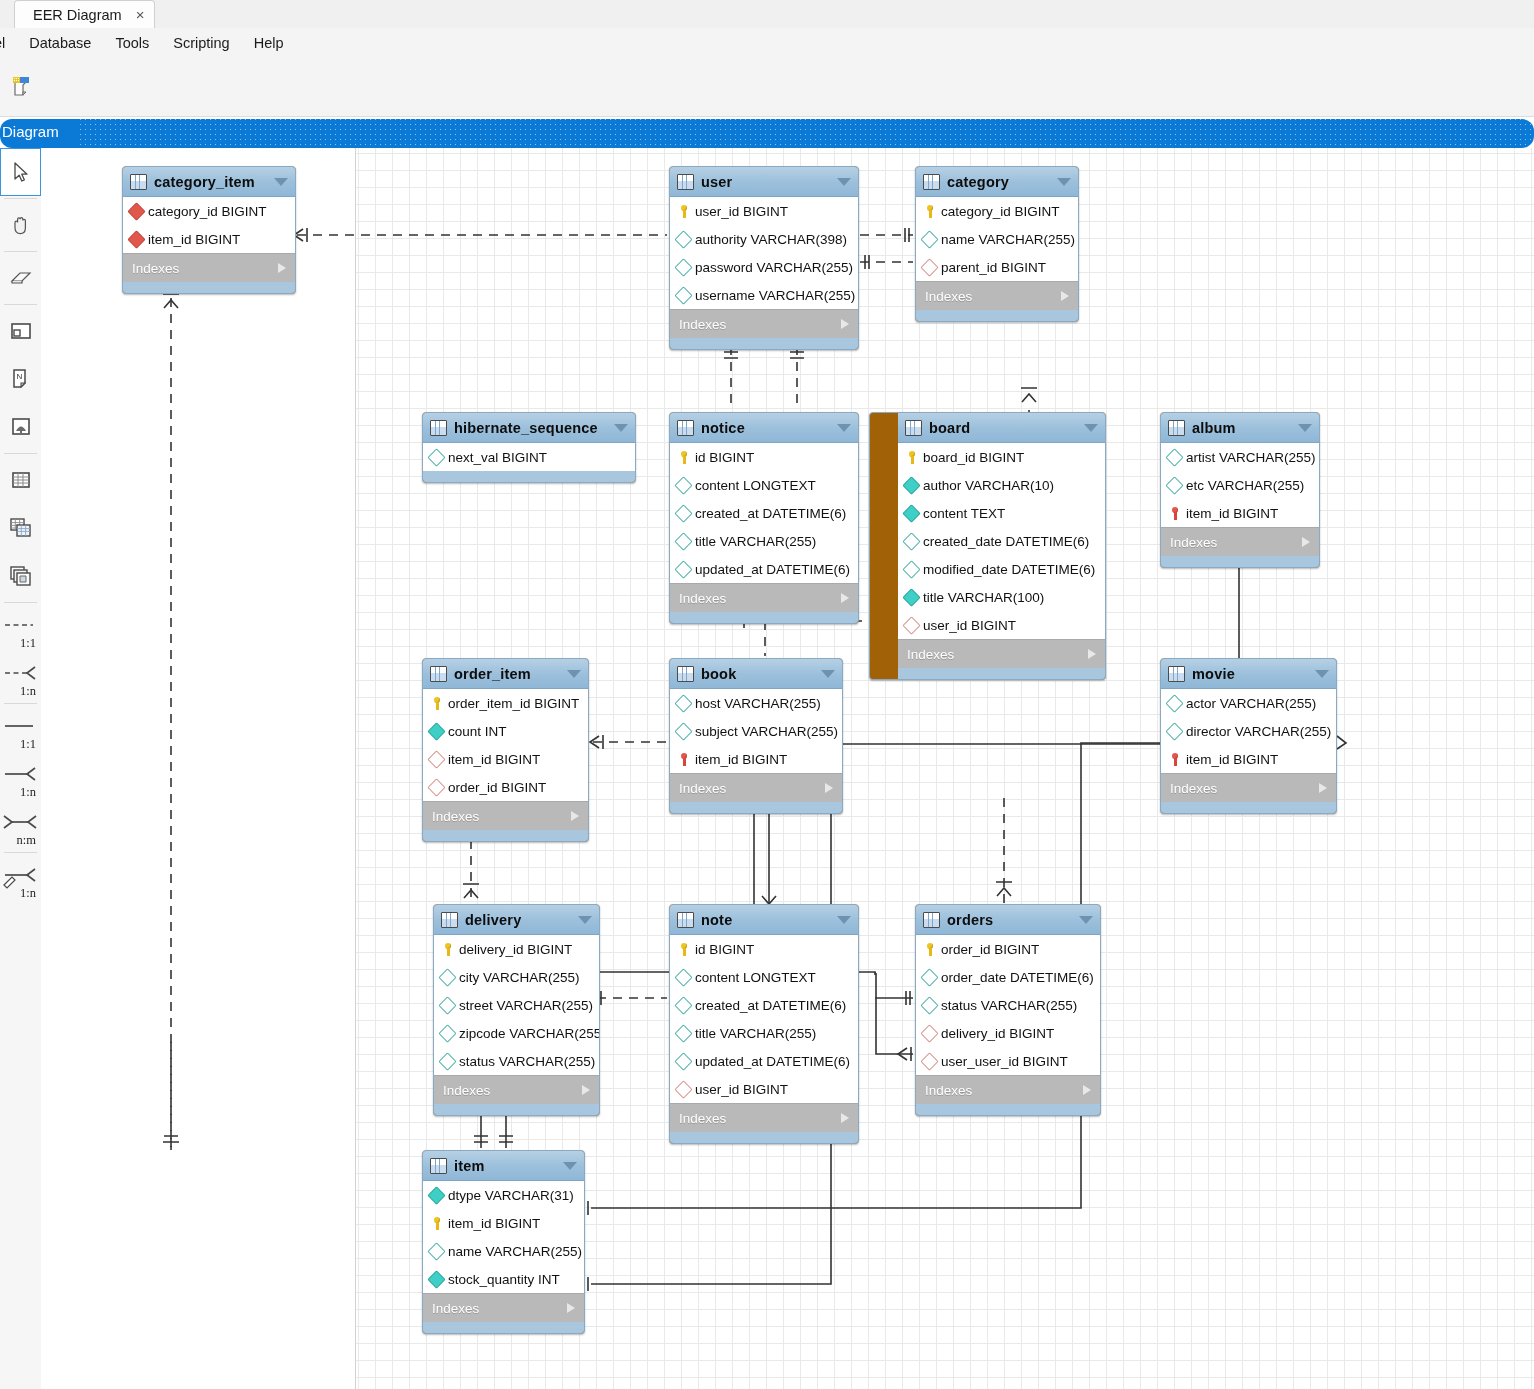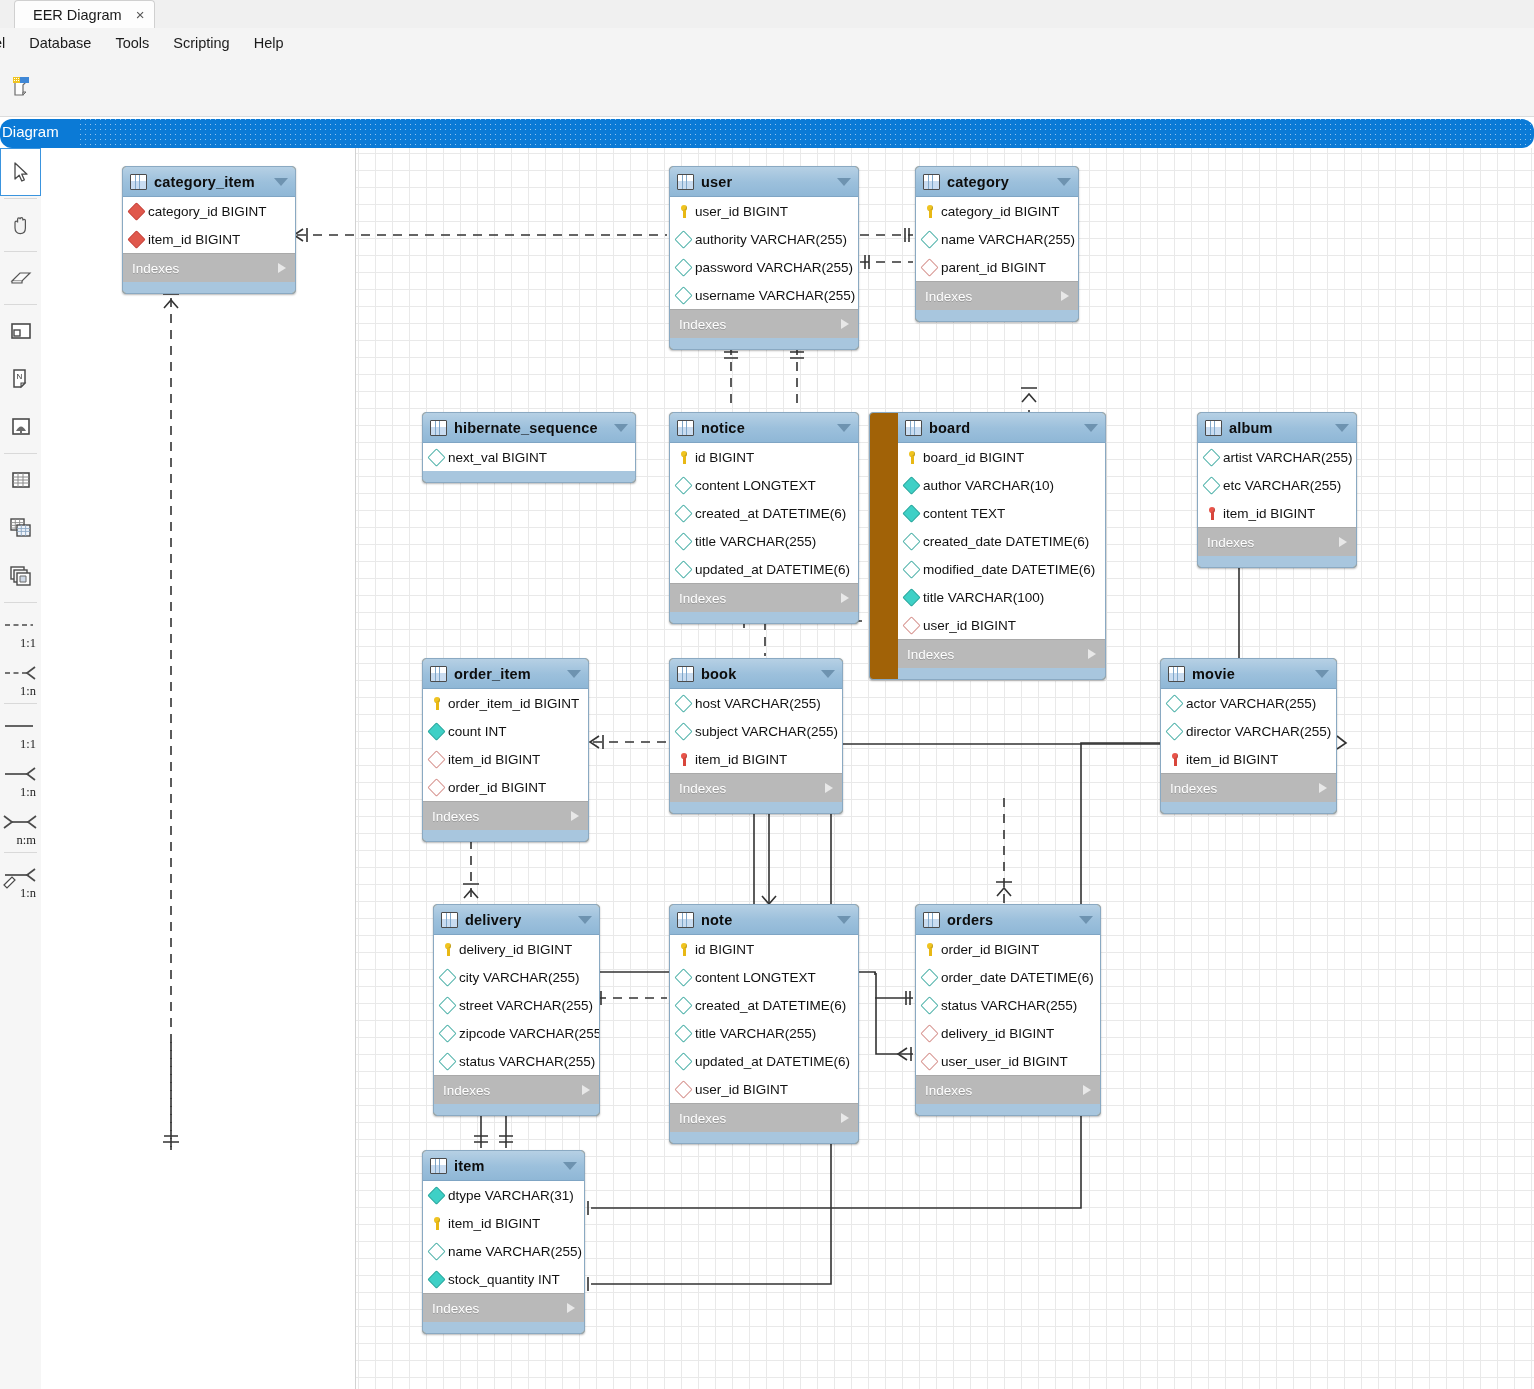--- a/index.html
+++ b/index.html
@@ -364,21 +364,21 @@
             <span class="tbl-name">user</span>
             <span class="tbl-caret"></span>
           </div>
           <div class="tbl-body">
             <div class="col">
               <span class="sym key"></span>
               <span>user_id BIGINT</span>
             </div>
             <div class="col">
               <span class="sym dia"></span>
-              <span>authority VARCHAR(255)</span>
+              <span>authority VARCHAR(398)</span>
             </div>
             <div class="col">
               <span class="sym dia"></span>
               <span>password VARCHAR(255)</span>
             </div>
             <div class="col">
               <span class="sym dia"></span>
               <span>username VARCHAR(255)</span>
             </div>
           </div>
@@ -497,21 +497,21 @@
               <span class="sym dia fk"></span>
               <span>user_id BIGINT</span>
             </div>
           </div>
           <div class="idx">
             <span class="itxt">Indexes</span>
             <span class="iarrow"></span>
           </div>
           <div class="tbl-foot"></div>
         </div>
-        <div class="tbl" style="left: 1119px; top: 264px; width: 158px; margin-left: 37px;">
+        <div class="tbl" style="left: 1119px; top: 264px; width: 158px;">
           <div class="tbl-hdr">
             <span class="ticon"></span>
             <span class="tbl-name">album</span>
             <span class="tbl-caret"></span>
           </div>
           <div class="tbl-body">
             <div class="col">
               <span class="sym dia"></span>
               <span>artist VARCHAR(255)</span>
             </div>

